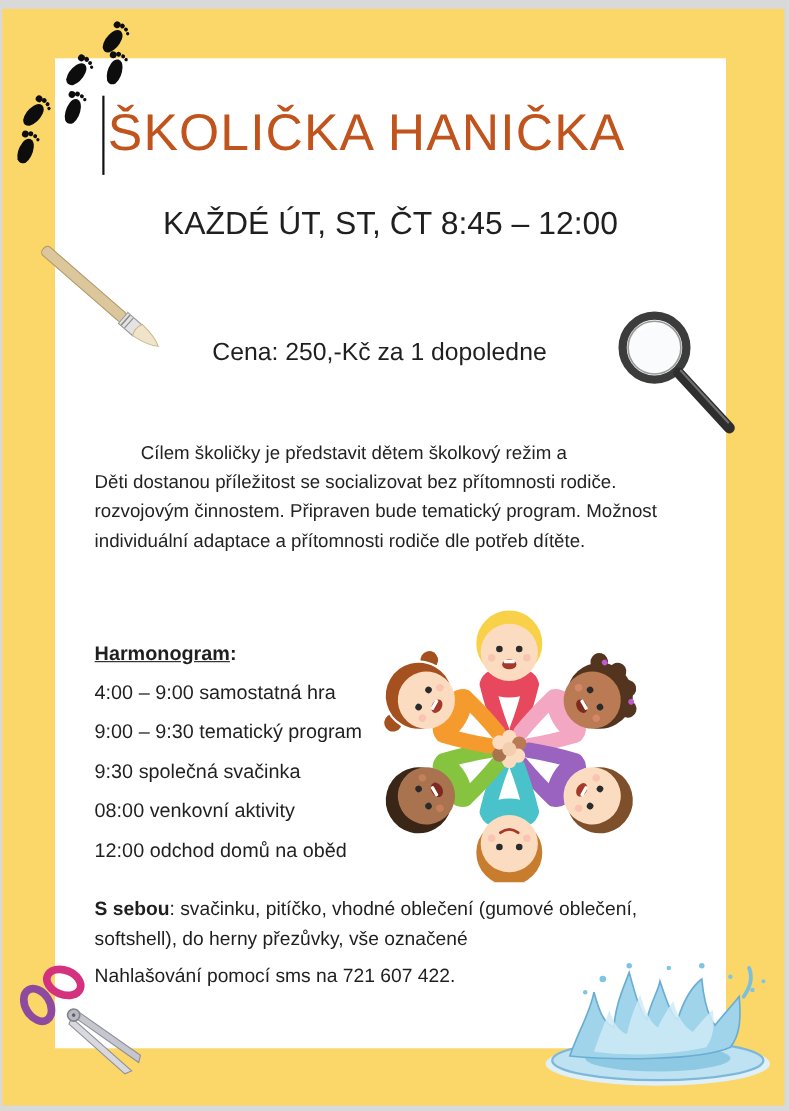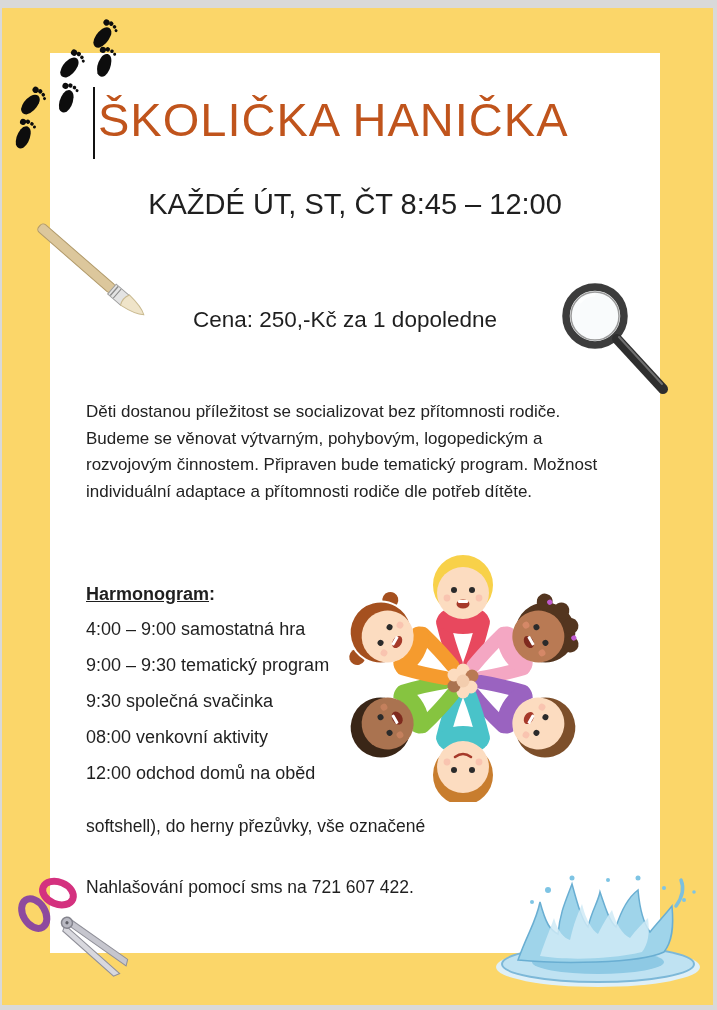--- a/index.html
+++ b/index.html
@@ -68,22 +68,22 @@
 
   <svg class="abs" style="left:550px;top:270px" width="140" height="135" viewBox="0 0 140 135">
     <circle cx="45" cy="46" r="29" fill="rgba(242,246,249,0.45)" stroke="#3c3c3c" stroke-width="7.5"></circle>
     <circle cx="45" cy="46" r="24" fill="none" stroke="#9a9a9a" stroke-width="1.5"></circle>
     <path d="M30,32 a20,20 0 0 1 14,-7" fill="none" stroke="#ffffff" stroke-width="3" stroke-linecap="round" opacity="0.7"></path>
     <line x1="67" y1="69" x2="113" y2="119" stroke="#2e2e2e" stroke-width="10" stroke-linecap="round"></line>
     <line x1="69" y1="67" x2="112" y2="114" stroke="#6f6f6f" stroke-width="2" stroke-linecap="round"></line>
   </svg>
 
   <div class="desc">
+    <div class="desc-line indent">Cílem školičky je představit dětem školkový režim a</div>
     <div class="desc-line">Děti dostanou příležitost se socializovat bez přítomnosti rodiče.</div>
-    <div class="desc-line">Budeme se věnovat výtvarným, pohybovým, logopedickým a</div>
     <div class="desc-line">rozvojovým činnostem. Připraven bude tematický program. Možnost</div>
     <div class="desc-line">individuální adaptace a přítomnosti rodiče dle potřeb dítěte.</div>
   </div>
 
   <div class="harmo">
     <div class="harmo-title"><span class="u">Harmonogram</span><span>:</span></div>
     <div class="harmo-item">4:00 – 9:00 samostatná hra</div>
     <div class="harmo-item">9:00 – 9:30 tematický program</div>
     <div class="harmo-item">9:30 společná svačinka</div>
     <div class="harmo-item">08:00 venkovní aktivity</div>
@@ -190,20 +190,21 @@
         <circle cx="8" cy="7" r="6.5" fill="#fcdcc0"></circle>
           <circle cx="0" cy="12" r="6.5" fill="#fcdcc0"></circle>
         <circle cx="-9" cy="6" r="6.5" fill="#aa7350"></circle>
           <circle cx="-9" cy="-5" r="6.5" fill="#fcdcc0"></circle>
         <circle cx="0" cy="1" r="6.5" fill="#f3cdae"></circle>
       </g>
     </g>
   </svg>
 
   <div class="bring">
+    <div class="bring-line"><b>S sebou</b><span>: svačinku, pitíčko, vhodné oblečení (gumové oblečení,</span></div>
     <div class="bring-line">softshell), do herny přezůvky, vše označené</div>
   </div>
 
   <div class="contact">Nahlašování pomocí sms na 721 607 422.</div>
 
   <svg class="abs" style="left:12px;top:860px" width="135" height="135" viewBox="0 0 135 135">
     <g transform="rotate(40 55 55)">
       <polygon points="60,56 130,50 133,56 62,62" fill="#c6c6ce" stroke="#8f8f98" stroke-width="1"></polygon>
       <polygon points="60,64 133,66 130,72 62,70" fill="#d8d8de" stroke="#8f8f98" stroke-width="1"></polygon>
       <ellipse cx="34" cy="44" rx="16" ry="11" fill="none" stroke="#d4317f" stroke-width="7" transform="rotate(-18 34 44)"></ellipse>

